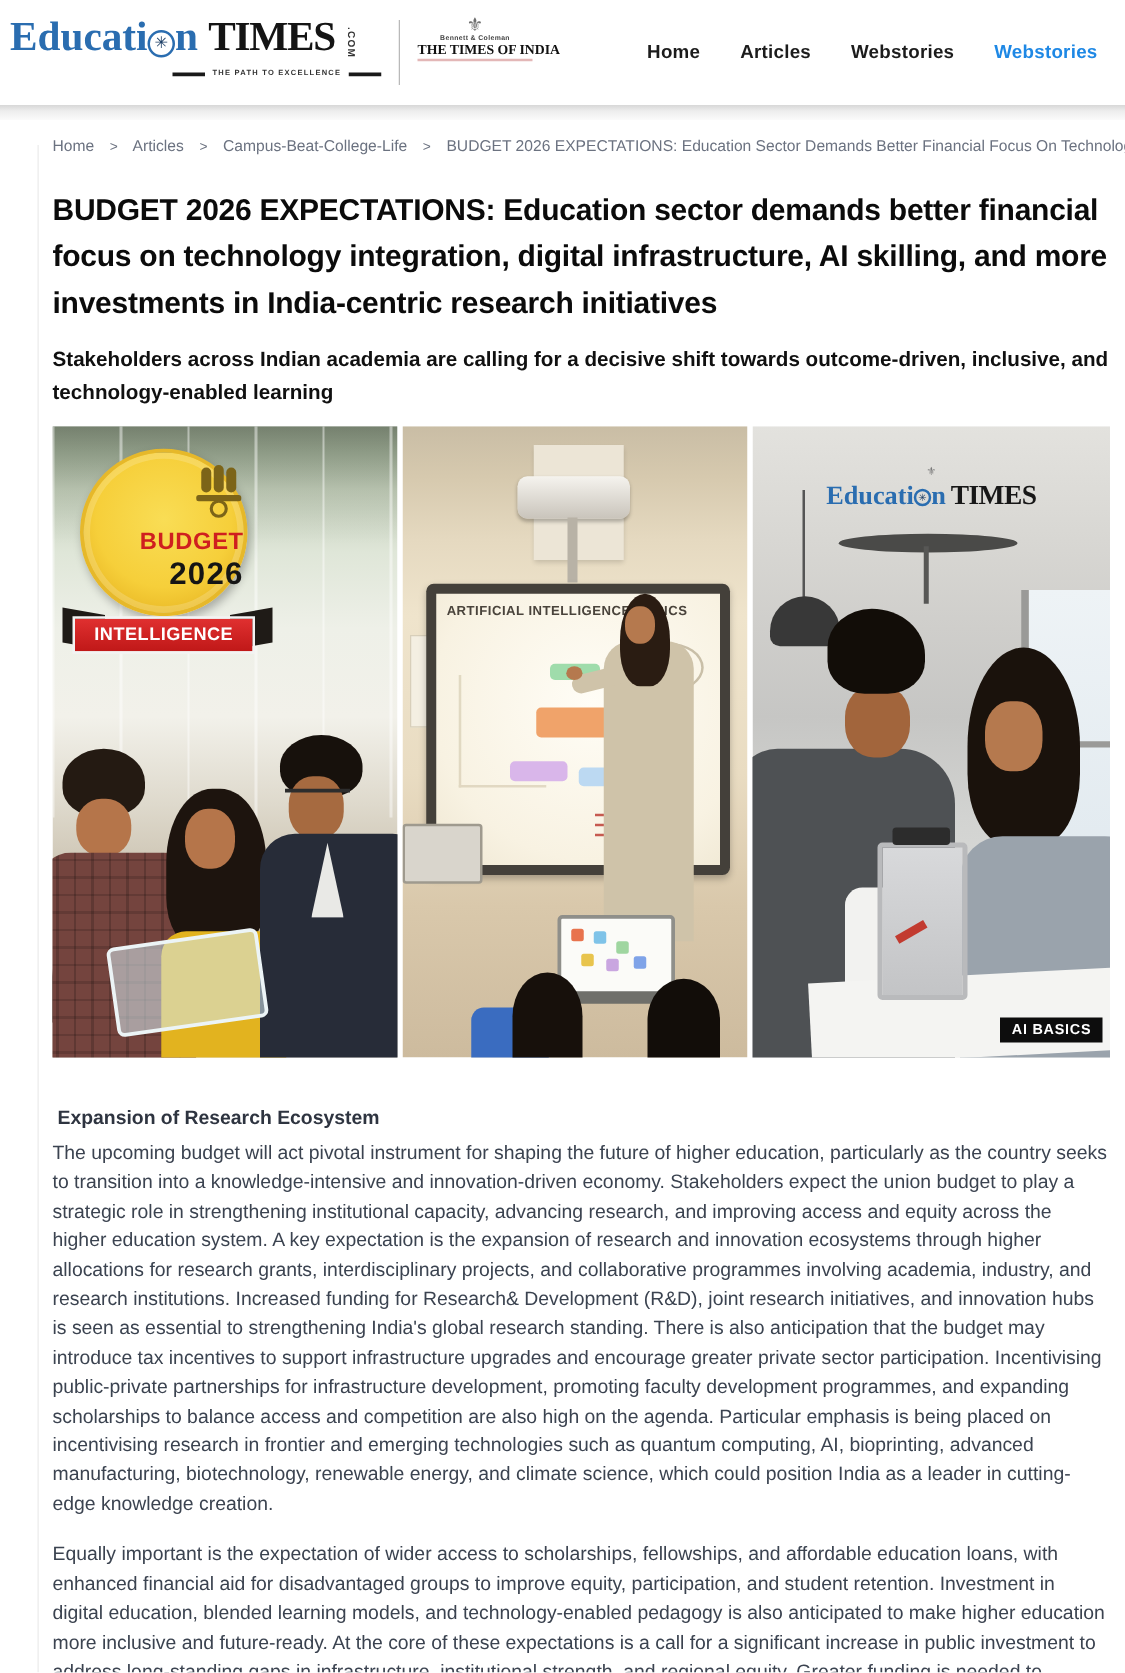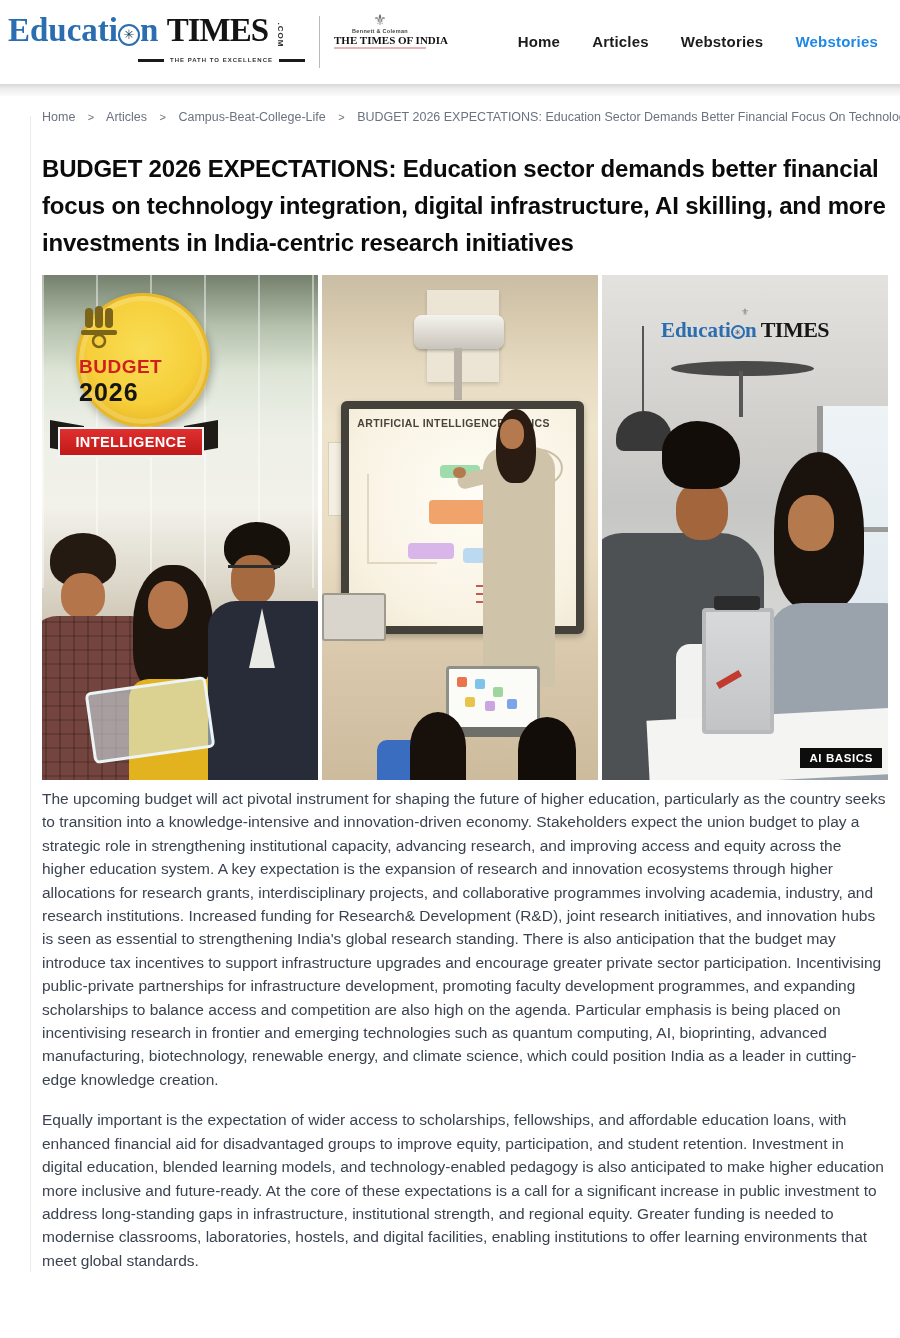--- a/index.html
+++ b/index.html
@@ -74,23 +74,23 @@
   .i1-m1-strap { position:absolute; left:1%; top:69%; width:16px; height:130px; background:#3d3129; transform:rotate(7deg); }
   .i1-w-hair { left:33%; top:57.5%; width:80px; height:128px; background:#1d140e; border-radius:46% 46% 32% 32%; }
   .i1-w-face { left:38.5%; top:60.5%; width:40px; height:48px; background:#b5754a; border-radius:46%; }
   .i1-w-body { left:31.5%; top:80%; width:100px; height:105px; background:#e2b31f; border-radius:20px 20px 0 0; }
   .i1-m2-hair { left:66%; top:49%; width:66px; height:50px; background:#17110c; border-radius:50% 50% 42% 42%; }
   .i1-m2-face { left:68.5%; top:55.5%; width:44px; height:50px; background:#a66a40; border-radius:44%; }
   .i1-m2-glasses { position:absolute; left:67.5%; top:57.5%; width:52px; height:12px; border-top:3px solid #2d2d2d; }
   .i1-m2-body { left:60%; top:64.5%; width:134px; height:190px; background:#272c38; border-radius:28px 28px 0 0; }
   .i1-m2-shirt { position:absolute; left:75%; top:66%; width:26px; height:60px; background:#e9e9e6; clip-path:polygon(50% 0,100% 100%,0 100%); }
   .i1-tablet { position:absolute; left:17%; top:81%; width:122px; height:72px; background:rgba(214,233,238,.55); border:3px solid #ecf4f6; border-radius:6px; transform:rotate(-8deg); }
-  .i1-badge { position:absolute; left:34px; top:18px; width:134px; height:134px; border-radius:50%;
+  .i1-badge { position:absolute; left:22px; top:18px; width:134px; height:134px; border-radius:50%;
     background:radial-gradient(circle at 50% 42%, #f9dd55 0%, #f6cf3a 55%, #eaba27 78%, #dda81f 100%);
-    border:3px solid #e6b82a; box-shadow:inset 0 0 0 5px rgba(255,255,255,.18), 2px 4px 8px rgba(0,0,0,.28); text-align:left; }
+    border:3px solid #e6b82a; box-shadow:inset 0 0 0 5px rgba(255,255,255,.18), 2px 4px 8px rgba(0,0,0,.28); text-align:right; }
   .i1-emblem { margin:10px auto 0; width:40px; height:44px; }
   .i1-badge-l1 { margin-top:2px; font-size:19px; font-weight:bold; color:#cf1f1f; letter-spacing:.5px; }
   .i1-badge-l2 { font-size:25px; font-weight:bold; color:#151515; letter-spacing:1px; }
   .i1-wing { position:absolute; top:148px; width:34px; height:28px; background:#1f1b17; }
   .i1-wing.left { left:8px; transform:skewY(10deg); }
   .i1-wing.right { left:142px; transform:skewY(-10deg); }
   .i1-ribbon { position:absolute; left:16px; top:152px; width:146px; height:30px;
     background:linear-gradient(#e03030,#c01818); border:2px solid #f3f3f3;
     color:#fff; font-weight:bold; font-size:14.5px; letter-spacing:.4px; text-align:center; line-height:26px; }
 
@@ -197,20 +197,21 @@
       <span class="bc-link">Home</span>
       <span class="bc-sep">&gt;</span>
       <span class="bc-link">Articles</span>
       <span class="bc-sep">&gt;</span>
       <span class="bc-link">Campus-Beat-College-Life</span>
       <span class="bc-sep">&gt;</span>
       <span class="bc-current">BUDGET 2026 EXPECTATIONS: Education Sector Demands Better Financial Focus On Technology Integratio</span>
     </div>
 
     <h1 class="article-title">BUDGET 2026 EXPECTATIONS: Education sector demands better financial focus on technology integration, digital infrastructure, AI skilling, and more investments in India-centric research initiatives</h1>
+    <h2 class="article-subtitle">Stakeholders across Indian academia are calling for a decisive shift towards outcome-driven, inclusive, and technology-enabled learning</h2>
 
     <div class="hero-row">
 
       <div class="hero-img img1">
         <div class="fill i1-bg"></div>
         <div class="fill i1-mullions"></div>
         <div class="i1-robot"></div>
         <div class="p-hair i1-m1-hair"></div>
         <div class="p-face i1-m1-face"></div>
         <div class="i1-m1-strap"></div>
@@ -292,17 +293,18 @@
         <div class="i3-man-hair"></div>
         <div class="i3-wom-hair"></div>
         <div class="i3-wom-top"></div>
         <div class="i3-wom-face"></div>
         <div class="i3-table"></div>
         <div class="i3-robot"></div>
         <div class="i3-ai-label">AI BASICS</div>
       </div>
     </div>
 
+    <h3 class="section-heading">Expansion of Research Ecosystem</h3>
     <p class="body-para">The upcoming budget will act pivotal instrument for shaping the future of higher education, particularly as the country seeks to transition into a knowledge-intensive and innovation-driven economy. Stakeholders expect the union budget to play a strategic role in strengthening institutional capacity, advancing research, and improving access and equity across the higher education system. A key expectation is the expansion of research and innovation ecosystems through higher allocations for research grants, interdisciplinary projects, and collaborative programmes involving academia, industry, and research institutions. Increased funding for Research&amp; Development (R&amp;D), joint research initiatives, and innovation hubs is seen as essential to strengthening India's global research standing. There is also anticipation that the budget may introduce tax incentives to support infrastructure upgrades and encourage greater private sector participation. Incentivising public-private partnerships for infrastructure development, promoting faculty development programmes, and expanding scholarships to balance access and competition are also high on the agenda. Particular emphasis is being placed on incentivising research in frontier and emerging technologies such as quantum computing, AI, bioprinting, advanced manufacturing, biotechnology, renewable energy, and climate science, which could position India as a leader in cutting-edge knowledge creation.</p>
     <p class="body-para">Equally important is the expectation of wider access to scholarships, fellowships, and affordable education loans, with enhanced financial aid for disadvantaged groups to improve equity, participation, and student retention. Investment in digital education, blended learning models, and technology-enabled pedagogy is also anticipated to make higher education more inclusive and future-ready. At the core of these expectations is a call for a significant increase in public investment to address long-standing gaps in infrastructure, institutional strength, and regional equity. Greater funding is needed to modernise classrooms, laboratories, hostels, and digital facilities, enabling institutions to offer learning environments that meet global standards.</p>
 
   </div>
 </div>
 
 </body></html>

